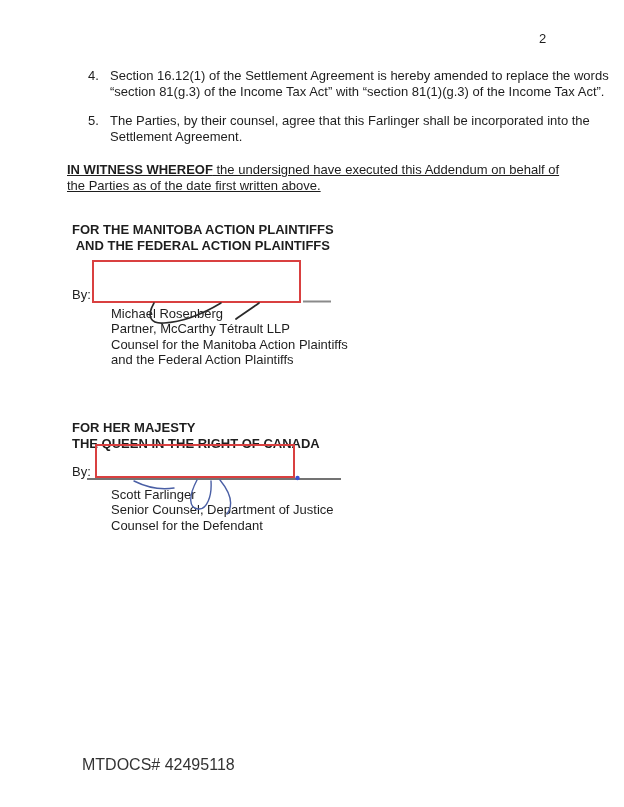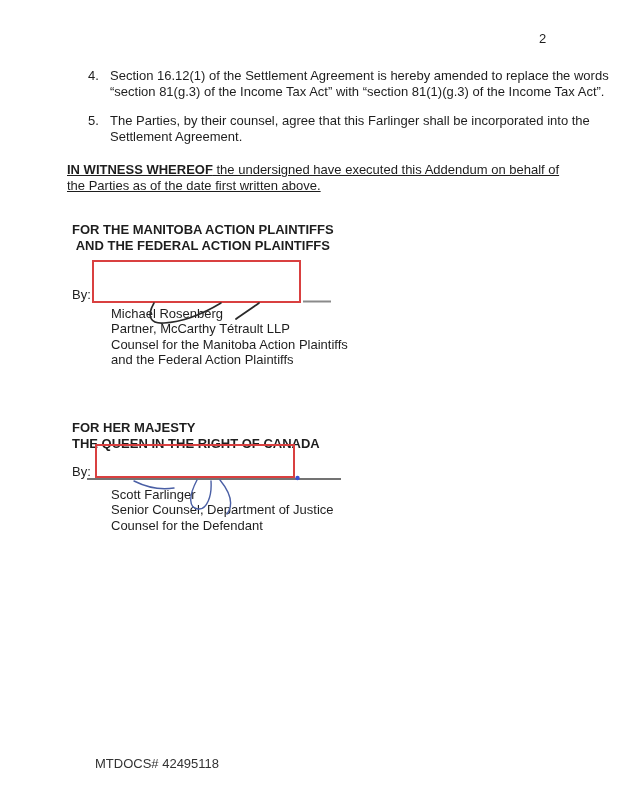--- a/index.html
+++ b/index.html
@@ -32,21 +32,21 @@
   .heading-1{left:72px;top:222px;text-align:center;}
   .heading-2{left:72px;top:412px;margin-top:8px;}
   .redaction{border:2px solid var(--red);background:transparent;}
   .box-1{left:92px;top:260px;width:209px;height:43px;}
   .box-2{left:95px;top:444px;width:200px;height:34px;}
   .by-1{left:72px;top:287px;}
   .by-2{left:72px;top:464px;}
   .signee{line-height:15.4px;}
   .signee-1{left:111px;top:306px;}
   .signee-2{left:111px;top:487px;}
-  .doc-footer{left:64px;top:756px;font-size:13px;color:#333;padding-left:31px;}
+  .doc-footer{left:51px;top:756px;font-size:16px;color:#333;padding-left:31px;}
   svg.overlay{position:absolute;left:0;top:0;pointer-events:none;}
 </style>
 </head>
 <body>
 
 <div class="page">
 
   <div class="abs page-number">2</div>
 
   <div class="abs amendment amendment-1">

